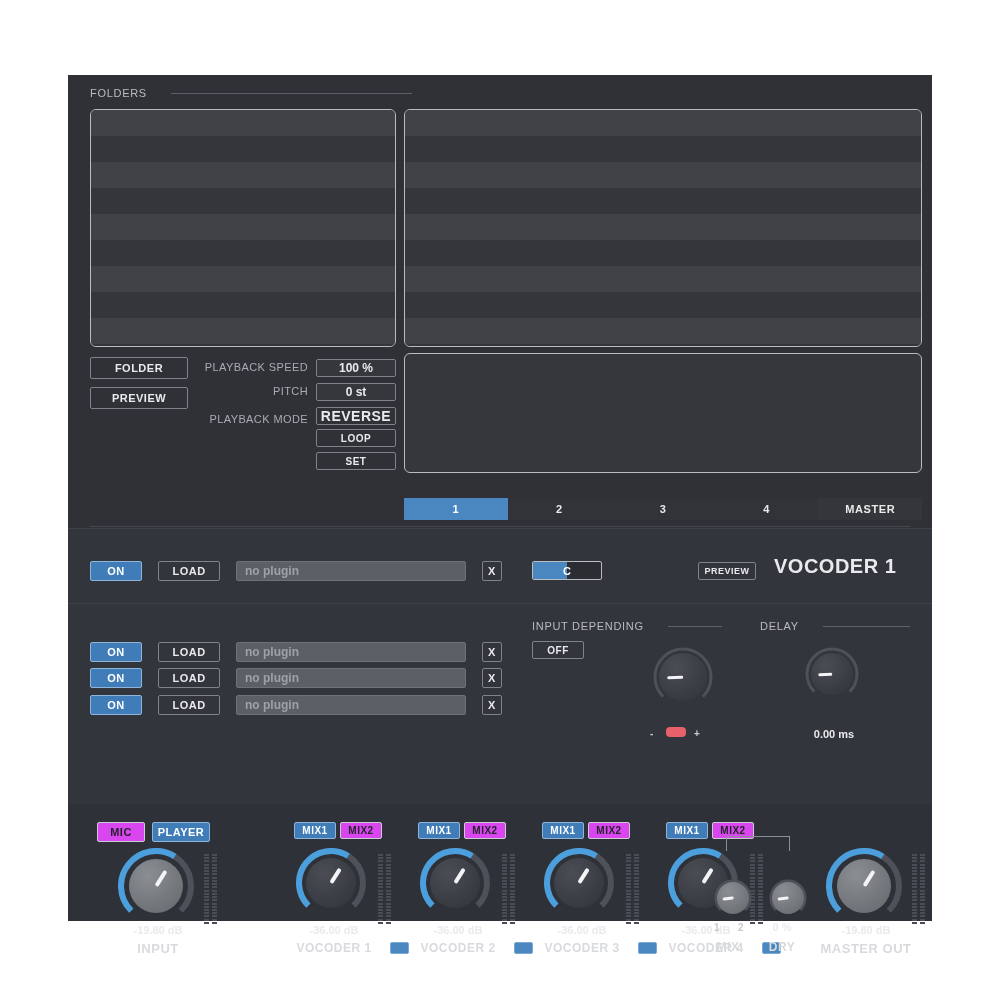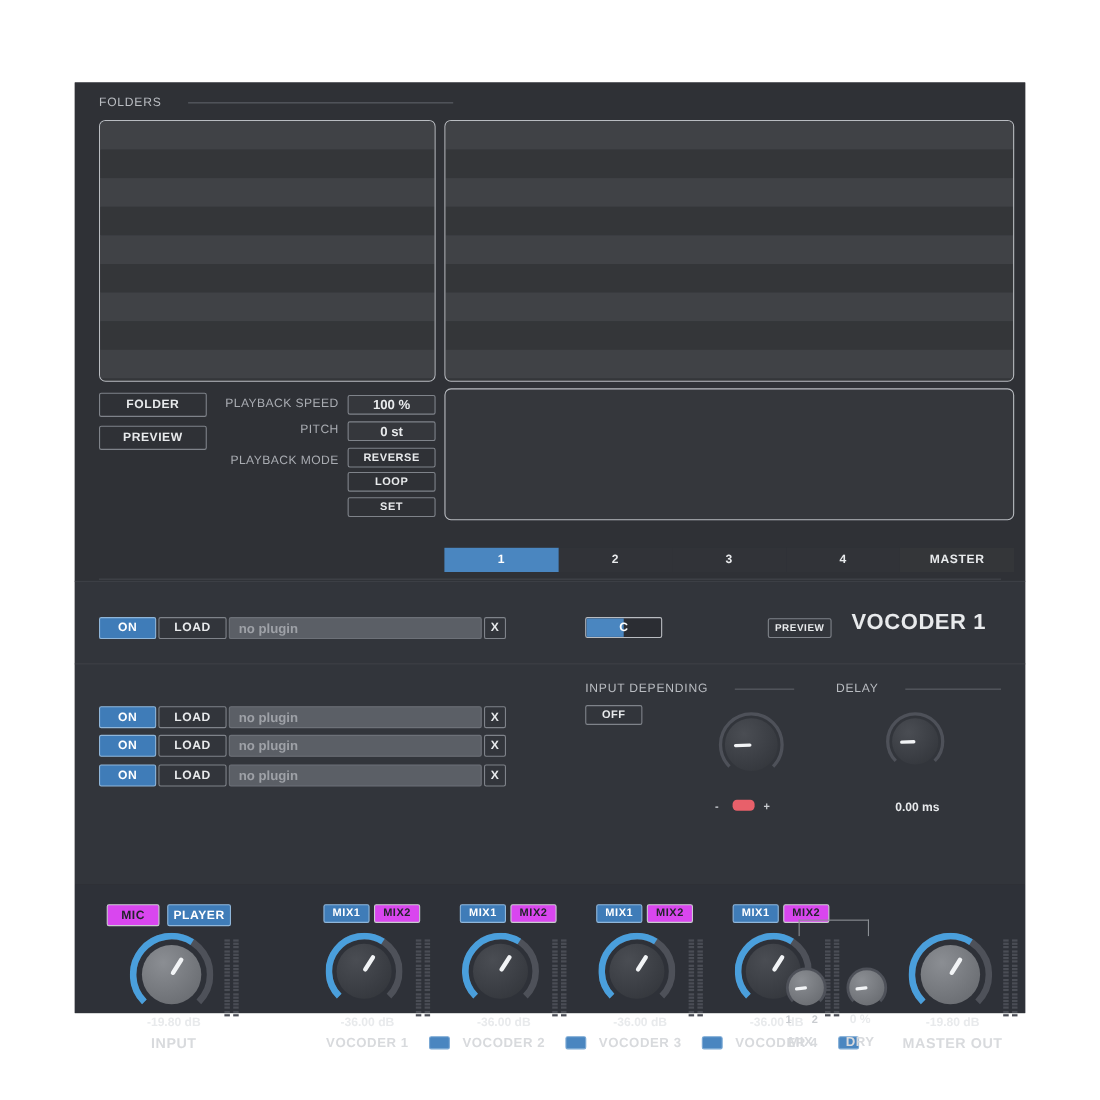--- a/index.html
+++ b/index.html
@@ -65,21 +65,21 @@
     background:#313338;
   }
   .tab.active{background:#4a86c0;color:#ffffff;}
   .tab.master{background:#343639;}
   .tabs .underline{position:absolute;left:22px;top:36px;width:820px;height:1px;background:#43464c;}
 
   
   .body{position:absolute;left:0;top:453px;width:864px;height:276px;background:#32353b;}
   .hr{position:absolute;left:0;width:864px;height:1px;background:#3e4147;}
 
-  .slot{position:absolute;display:flex;align-items:flex-end;gap:2px;height:20px;}
+  .slot{position:absolute;display:flex;align-items:flex-end;gap:16px;height:20px;}
   .slot .on{width:52px;height:20px;}
   .slot .load{width:62px;height:20px;}
   .slot .name{
     box-sizing:border-box;width:230px;height:20px;display:flex;align-items:center;
     padding-left:8px;font-size:12px;font-weight:bold;color:#9ea1a7;
     background:#5b5f66;border:1px solid #6d7178;border-radius:2px;
   }
   .slot .x{width:20px;height:20px;}
 
   .csel{
@@ -163,21 +163,21 @@
     <div class="btn flat" id="folder-btn">FOLDER</div>
     <div class="btn flat" id="preview-btn">PREVIEW</div>
 
     <div class="prm-label" style="left:120px;top:286px;width:120px;">PLAYBACK SPEED</div>
     <div class="prm-val" style="left:248px;top:284px;">100 %</div>
 
     <div class="prm-label" style="left:120px;top:310px;width:120px;">PITCH</div>
     <div class="prm-val" style="left:248px;top:308px;">0 st</div>
 
     <div class="prm-label" style="left:110px;top:338px;width:130px;">PLAYBACK  MODE</div>
-    <div class="btn flat" style="position:absolute;left:248px;top:332px;width:80px;height:18px;font-size:10px;">REVERSE</div>
+    <div class="btn flat" style="position:absolute;left:248px;top:332px;width:80px;height:18px;font-size:14px;">REVERSE</div>
     <div class="btn flat" style="position:absolute;left:248px;top:354px;width:80px;height:18px;font-size:10px;">LOOP</div>
     <div class="btn flat" style="position:absolute;left:248px;top:377px;width:80px;height:18px;font-size:10px;">SET</div>
   </div>
 
   <div class="tabs">
     <div class="tabstrip" id="tabstrip">
         <div class="tab active">1</div>
         <div class="tab">2</div>
         <div class="tab">3</div>
         <div class="tab">4</div>

